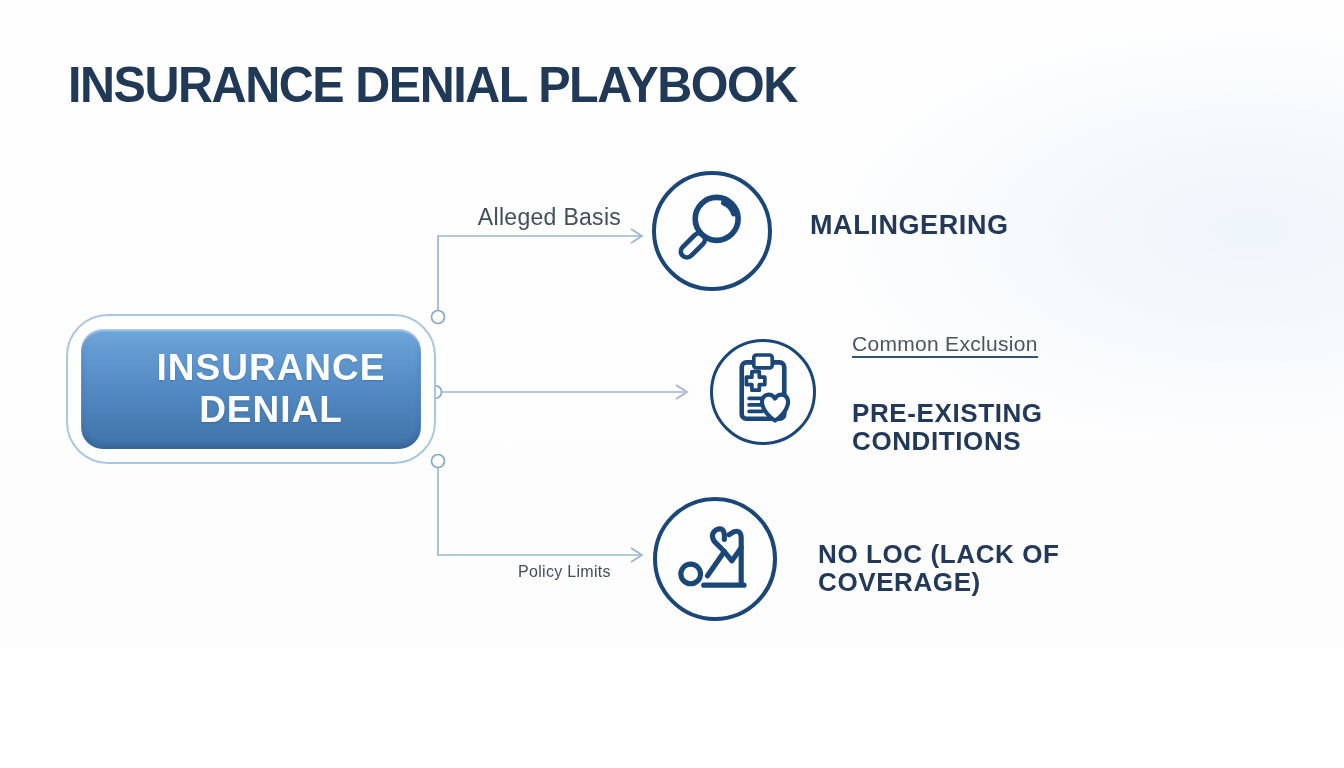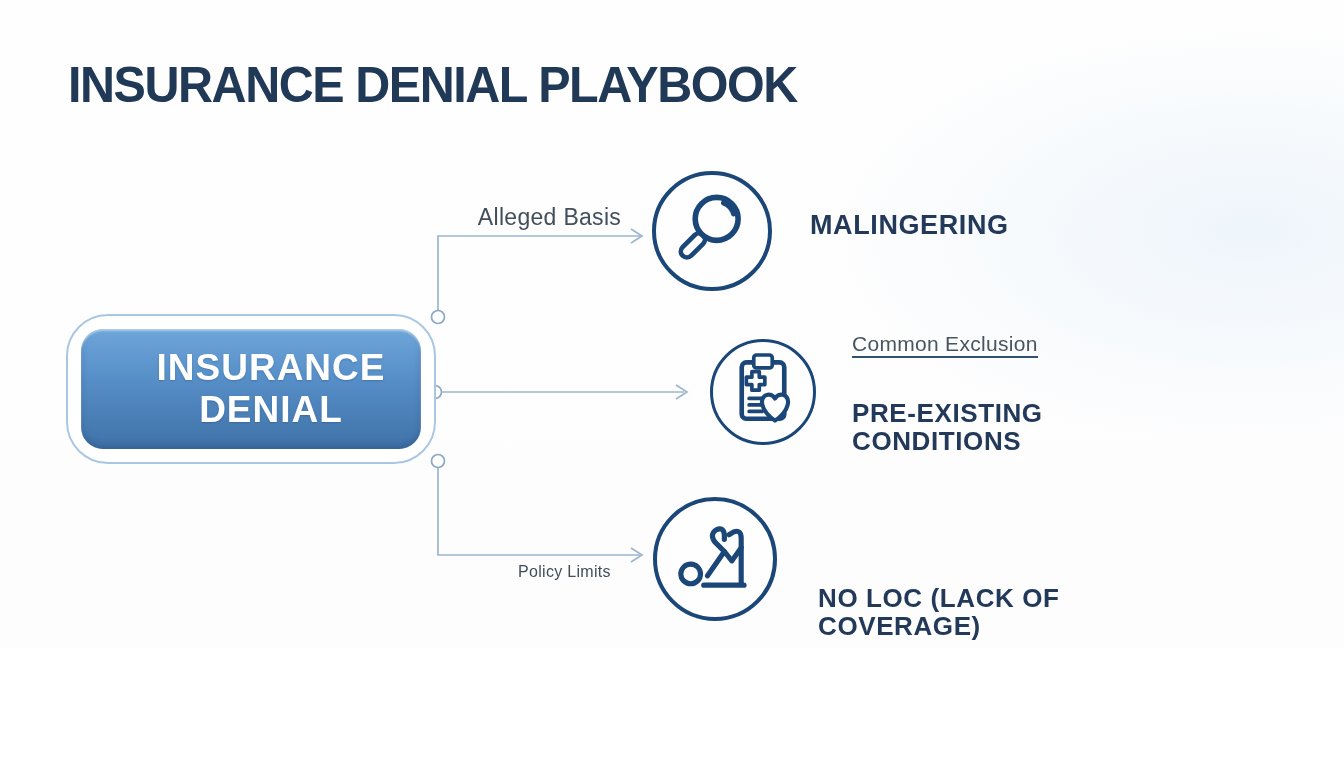--- a/index.html
+++ b/index.html
@@ -67,21 +67,21 @@
   .label-alleged { left: 462px; top: 204px; width: 175px; }
   .label-policy  { left: 477px; top: 563px; width: 175px; font-size: 16px; }
 
   
   .branch-heading {
     position: absolute; color: #22395a; font-weight: bold;
     font-size: 27px; line-height: 28px; letter-spacing: 0.6px;
   }
   .heading-malingering { left: 810px; top: 211px; width: 320px; }
   .heading-preexisting { left: 852px; top: 367px; width: 215px; font-size: 26px; margin-top: 32px; }
-  .heading-noloc       { left: 818px; top: 540px; width: 255px; font-size: 26px; margin-top: 44px; }
+  .heading-noloc       { left: 818px; top: 540px; width: 255px; font-size: 26px; }
 
   .eyebrow {
     position: absolute; left: 852px; top: 332px;
     color: #48555f; font-size: 21px; letter-spacing: 0.3px;
     display: inline-block; 
     border-bottom: 2px solid #33506e;
   }
 </style>
 </head>
 <body>

